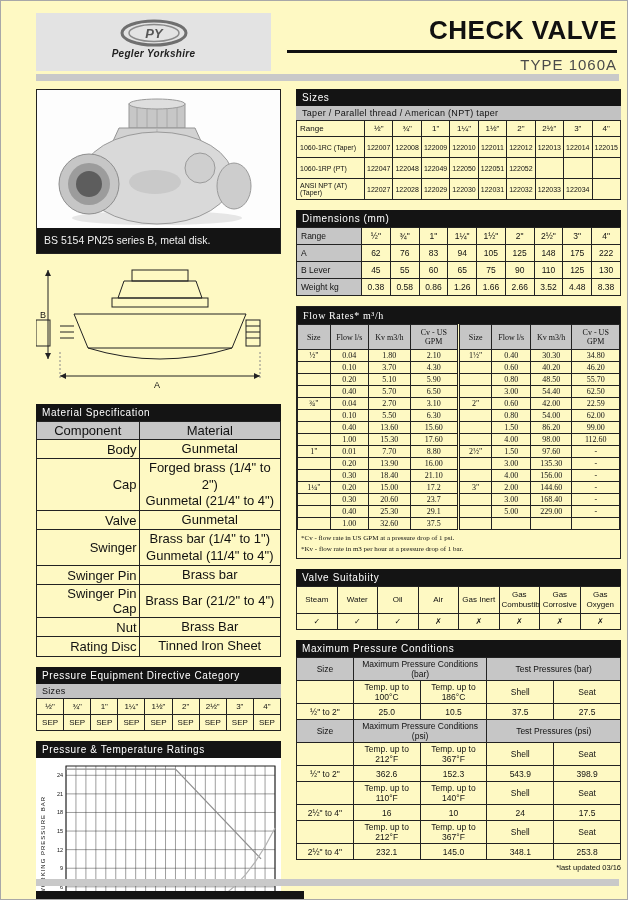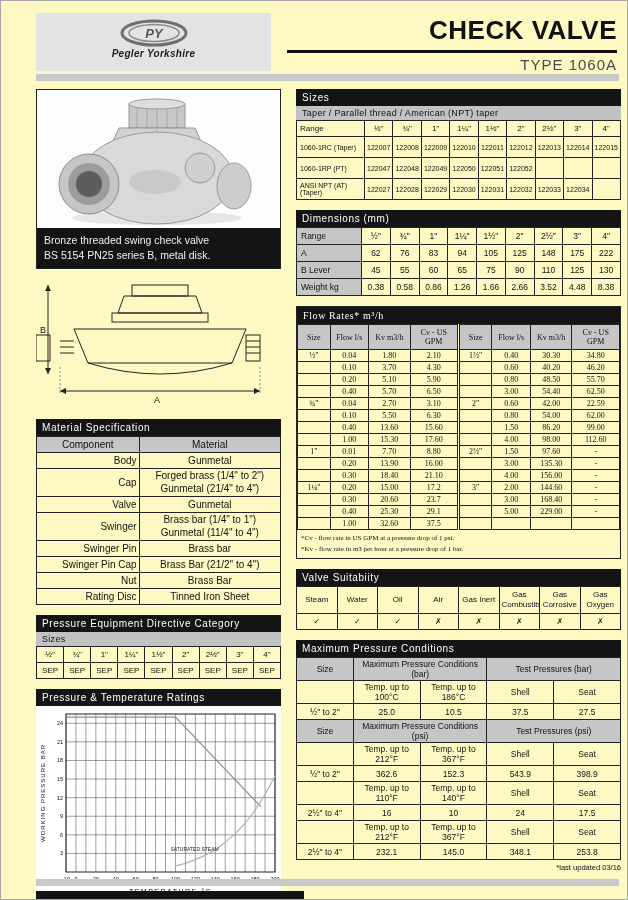--- a/index.html
+++ b/index.html
@@ -33,21 +33,21 @@
   .lbl{background:#c6c6c6;text-align:left;padding-left:4px;}
   #sizes-table td{font-size:7px;height:18px;}
   #sizes-table td.rowlbl{font-size:7px;text-align:left;padding-left:3px;}
   #sizes-table tr.range td{font-size:8px;height:13px;}
   #dim-table td{font-size:8.5px;height:14px;}
   #flow-table td{font-size:8px;height:11px;padding:0 1px;}
   #flow-table tr.hdr td{font-size:8px;height:24px;}
   #flow-table td:nth-child(5){border-left:3px double #222;}
   .flow-box{border:1px solid #222;font-family:Liberation Serif, serif;}
   .footnotes{font-size:7px;text-align:left;padding:3px 4px 4px 4px;line-height:1.5;color:#111;}
-  #mat-table td{font-size:10px;height:13px;}
+  #mat-table td{font-size:13px;height:13px;}
   #mat-table td.comp{text-align:right;padding-left:4px;}
   #mat-table td.pre{white-space:pre-line;line-height:1.25;}
   #ped-table td{font-size:8px;height:13px;}
   #suit-table td{font-size:8px;height:13px;}
   #suit-table tr.names td{height:24px;line-height:1.2;}
   #maxp-table td{font-size:8.5px;height:13px;}
   #maxp-table tr.group td{background:#c6c6c6;}
   .updated{font-size:7.5px;text-align:right;margin-top:3px;color:#111;}
   .chart-wrap svg{display:block;background:#fff;}
 </style>
@@ -87,21 +87,20 @@
         <line x1="120" y1="38" x2="120" y2="60" stroke="#b5b5b5"></line>
         <ellipse cx="120" cy="88" rx="76" ry="46" fill="#d9d9d9" stroke="#9a9a9a"></ellipse>
         <circle cx="52" cy="94" r="30" fill="#c6c6c6" stroke="#8d8d8d"></circle>
         <circle cx="52" cy="94" r="21" fill="#9c9c9c"></circle>
         <circle cx="52" cy="94" r="13" fill="#5d5d5d"></circle>
         <ellipse cx="197" cy="96" rx="17" ry="23" fill="#cdcdcd" stroke="#9a9a9a"></ellipse>
         <circle cx="163" cy="78" r="15" fill="#cfcfcf" stroke="#9a9a9a"></circle>
         <ellipse cx="118" cy="92" rx="26" ry="12" fill="#c2c2c2" opacity="0.7"></ellipse>
       </svg>
       <div class="caption">
-        <div>Bronze threaded swing check valve</div>
         <div>BS 5154 PN25 series B, metal disk.</div>
       </div>
     </div>
 
     <div class="section">
       <svg width="245" height="126" viewBox="0 0 245 126">
         <rect x="96" y="6" width="56" height="11" fill="none" stroke="#222"></rect>
         <polygon points="88,17 160,17 166,34 82,34" fill="none" stroke="#222"></polygon>
         <rect x="76" y="34" width="96" height="9" fill="none" stroke="#222"></rect>
         <polygon points="38,50 210,50 196,84 52,84" fill="none" stroke="#222"></polygon>

